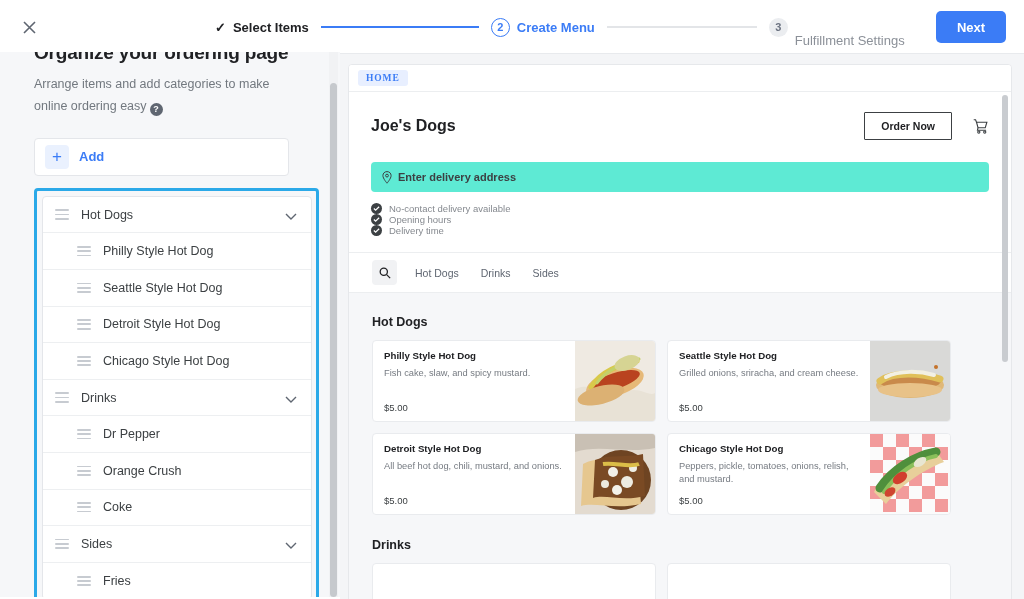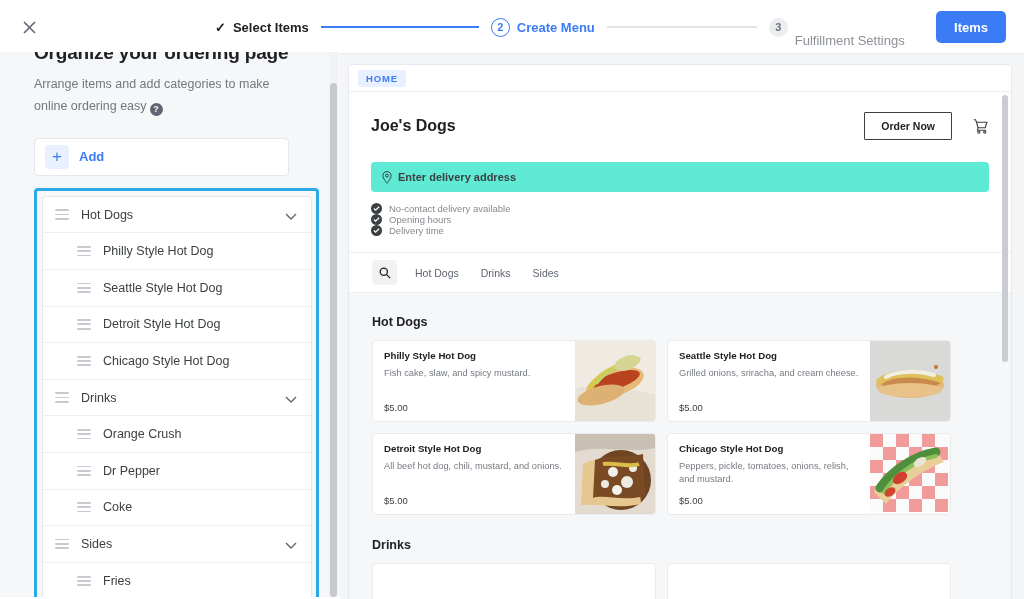--- a/index.html
+++ b/index.html
@@ -117,20 +117,21 @@
     background: #f4f5f7; padding: 10px 12px 0 8px;
   }
   .preview {
     position: relative; width: 664px; height: 545px;
     background: #fff; border: 1px solid #e6e8eb; border-radius: 4px;
     overflow: hidden;
   }
   .home-bar {
     height: 27px; background: #fff; display: flex; align-items: center; padding-left: 9px;
     border-bottom: 1px solid #eceef0;
+    font-family: Liberation Serif, serif;
   }
   .home-badge {
     background: #e8efff; color: #3b7cf6; font-size: 9.5px; font-weight: 700;
     letter-spacing: 0.9px; padding: 3px 8px; border-radius: 3px;
   }
   .store-head { background: #fff; padding: 20px 22px 16px 22px; }
   .store-row { display: flex; align-items: center; justify-content: space-between; }
   .store-name { font-size: 16px; font-weight: 700; color: #202124; }
   .store-actions { display: flex; align-items: center; gap: 20px; }
   .order-now {
@@ -207,21 +208,21 @@
       <span class="step-num active">2</span>
       <span class="step-label">Create Menu</span>
     </div>
     <div class="connector gray"></div>
     <div class="step future">
       <span class="step-num inactive">3</span>
       <span class="step-label">Fulfillment Settings</span>
     </div>
   </div>
 
-  <button class="next-btn">Items</button>
+  <button class="next-btn">Next</button>
 </div>
 
 <div class="left-panel">
   <div class="panel-inner">
     <h1 class="panel-title">Organize your ordering page</h1>
     <p class="panel-sub"><span>Arrange items and add categories to make online ordering easy</span><span class="help-icon">?</span></p>
 
     <div class="add-card">
       <span class="plus-box">+</span>
       <span class="add-label">Add</span>
@@ -290,29 +291,29 @@
               </svg>
           </span>
         </div>
 
         <div class="row item">
           <span class="grip">
               <i></i>
               <i></i>
               <i></i>
             </span>
+          <span class="row-label">Dr Pepper</span>
+        </div>
+        <div class="row item">
+          <span class="grip">
+              <i></i>
+              <i></i>
+              <i></i>
+            </span>
           <span class="row-label">Orange Crush</span>
-        </div>
-        <div class="row item">
-          <span class="grip">
-              <i></i>
-              <i></i>
-              <i></i>
-            </span>
-          <span class="row-label">Dr Pepper</span>
         </div>
         <div class="row item">
           <span class="grip">
               <i></i>
               <i></i>
               <i></i>
             </span>
           <span class="row-label">Coke</span>
         </div>
 

